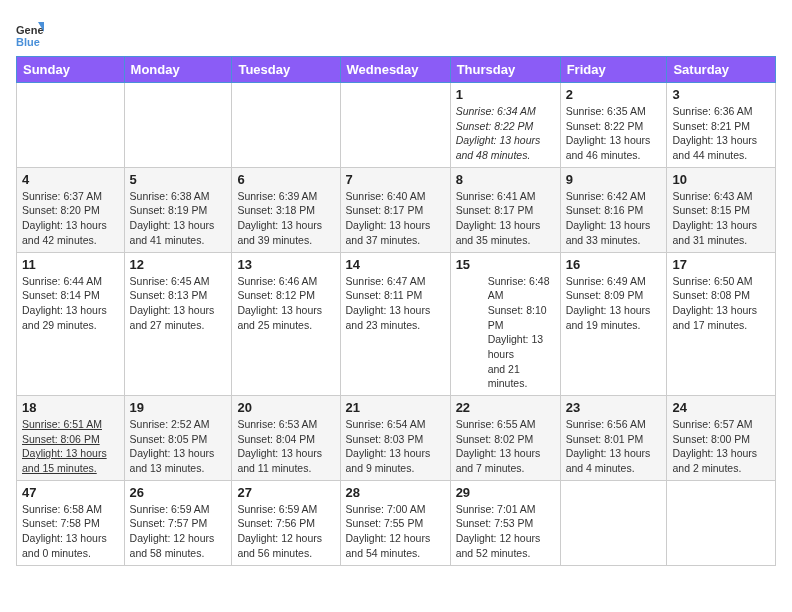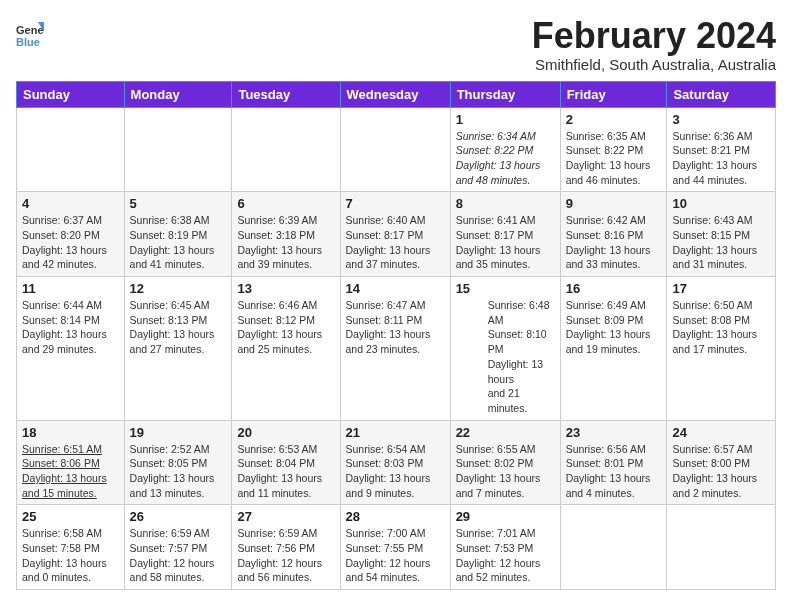--- a/index.html
+++ b/index.html
@@ -39,21 +39,21 @@
       font-size: 15px;
       color: #333;
       font-weight: normal;
     }
     .calendar {
       width: 100%;
       border-collapse: collapse;
       border: 1px solid #ccc;
     }
     .calendar th {
-      background: #6d28d9;
+      background: #8b5cf6;
       color: #fff;
       font-size: 13px;
       font-weight: bold;
       text-align: left;
       padding: 5px 6px;
       border: 1px solid #4a90d9;
     }
     .calendar td {
       vertical-align: top;
       border: 1px solid #ccc;
@@ -83,24 +83,20 @@
 <body>
 
 <div class="header">
   <div class="logo">
     <svg class="logo-icon" viewBox="0 0 28 28">
       <text x="0" y="14" font-size="11" font-weight="bold" fill="#333" font-family="Arial">General</text>
       <text x="0" y="26" font-size="11" font-weight="bold" fill="#4a90d9" font-family="Arial">Blue</text>
 
       <polygon points="22,2 28,2 28,12" fill="#4a90d9"></polygon>
     </svg>
-  </div>
-  <div class="title-block">
-    <div class="month-title">February 2024</div>
-    <div class="subtitle">Smithfield, South Australia, Australia</div>
   </div>
 </div>
 
 <table class="calendar">
   <thead>
     <tr>
       <th>Sunday</th>
       <th>Monday</th>
       <th>Tuesday</th>
       <th>Wednesday</th>
@@ -285,21 +281,21 @@
         <td>
           <span class="day-num">24</span>
           <div class="day-detail" style="white-space: pre-line;">Sunrise: 6:57 AM
 Sunset: 8:00 PM
 Daylight: 13 hours
 and 2 minutes.</div>
         </td>
       </tr>
       <tr>
         <td>
-          <span class="day-num">25</span>
+          <span class="day-num">47</span>
           <div class="day-detail" style="white-space: pre-line;">Sunrise: 6:58 AM
 Sunset: 7:58 PM
 Daylight: 13 hours
 and 0 minutes.</div>
         </td>
         <td>
           <span class="day-num">26</span>
           <div class="day-detail" style="white-space: pre-line;">Sunrise: 6:59 AM
 Sunset: 7:57 PM
 Daylight: 12 hours

